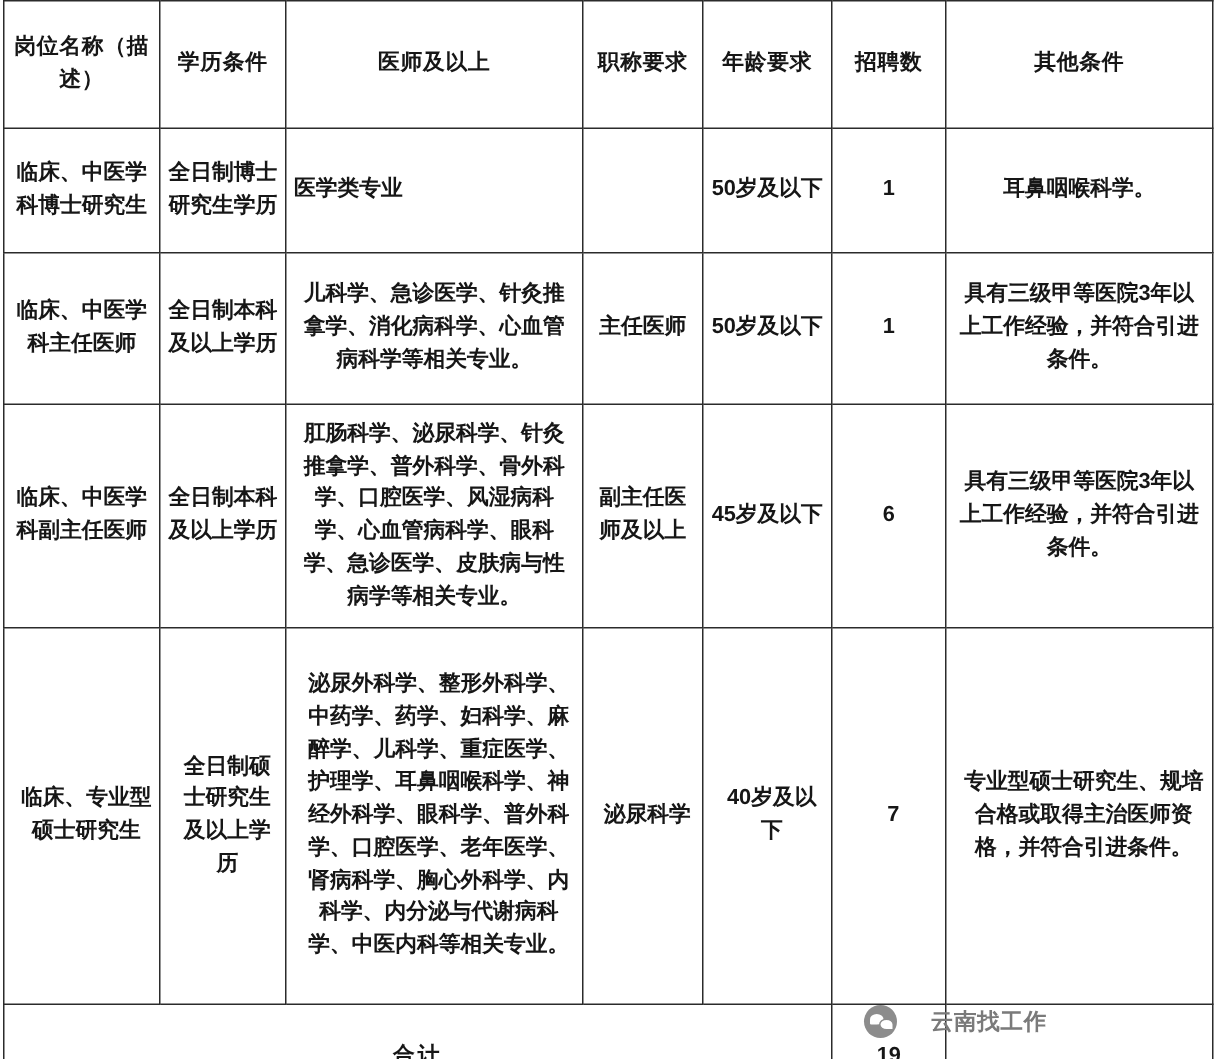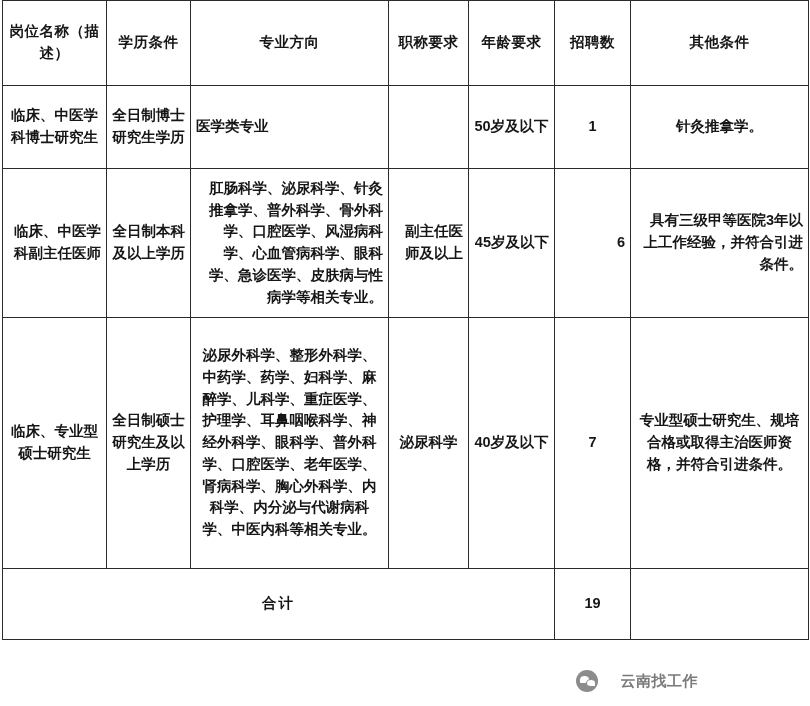--- a/index.html
+++ b/index.html
@@ -76,22 +76,22 @@
   td.col-num {
     text-align: center;
   }
   td.col-other {
     text-align: left;
     padding-left: 8px;
     padding-right: 6px;
   }
   tr.row1 td { height: 74px; }
   tr.row2 td { height: 92px; }
-  tr.row3 td { height: 140px; text-align: right; }
-  tr.row4 td { height: 242px; }
+  tr.row3 td { height: 140px; }
+  tr.row4 td { height: 242px; padding-left: 11px; }
   tr.total td { height: 62px; }
 
   td.total-label {
     text-align: center;
     font-size: 16px;
     letter-spacing: 2px;
   }
   td.total-blank {
     border-left: 1px solid #2b2b2b;
     border-right: 1px solid #2b2b2b;
@@ -154,36 +154,45 @@
         <col class="c3">
         <col class="c4">
         <col class="c5">
         <col class="c6">
         <col class="c7">
     </colgroup>
     <thead>
       <tr>
         <th>岗位名称（描述）</th>
         <th>学历条件</th>
-        <th>专业方向</th>
+        <th>医师及以上</th>
         <th>职称要求</th>
         <th>年龄要求</th>
         <th>招聘数</th>
         <th>其他条件</th>
       </tr>
     </thead>
     <tbody>
       <tr class="row1">
         <td class="col-name">临床、中医学科博士研究生</td>
         <td class="col-edu">全日制博士研究生学历</td>
         <td class="col-major" style="text-align:left">医学类专业</td>
         <td class="col-title"></td>
         <td class="col-age">50岁及以下</td>
         <td class="col-num">1</td>
-        <td class="col-other">针灸推拿学。</td>
+        <td class="col-other">耳鼻咽喉科学。</td>
+      </tr>
+      <tr class="row2">
+        <td class="col-name">临床、中医学科主任医师</td>
+        <td class="col-edu">全日制本科及以上学历</td>
+        <td class="col-major">儿科学、急诊医学、针灸推拿学、消化病科学、心血管病科学等相关专业。</td>
+        <td class="col-title">主任医师</td>
+        <td class="col-age">50岁及以下</td>
+        <td class="col-num">1</td>
+        <td class="col-other">具有三级甲等医院3年以上工作经验，并符合引进条件。</td>
       </tr>
       <tr class="row3">
         <td class="col-name">临床、中医学科副主任医师</td>
         <td class="col-edu">全日制本科及以上学历</td>
         <td class="col-major">肛肠科学、泌尿科学、针灸推拿学、普外科学、骨外科学、口腔医学、风湿病科学、心血管病科学、眼科学、急诊医学、皮肤病与性病学等相关专业。</td>
         <td class="col-title">副主任医师及以上</td>
         <td class="col-age">45岁及以下</td>
         <td class="col-num">6</td>
         <td class="col-other">具有三级甲等医院3年以上工作经验，并符合引进条件。</td>
       </tr>

